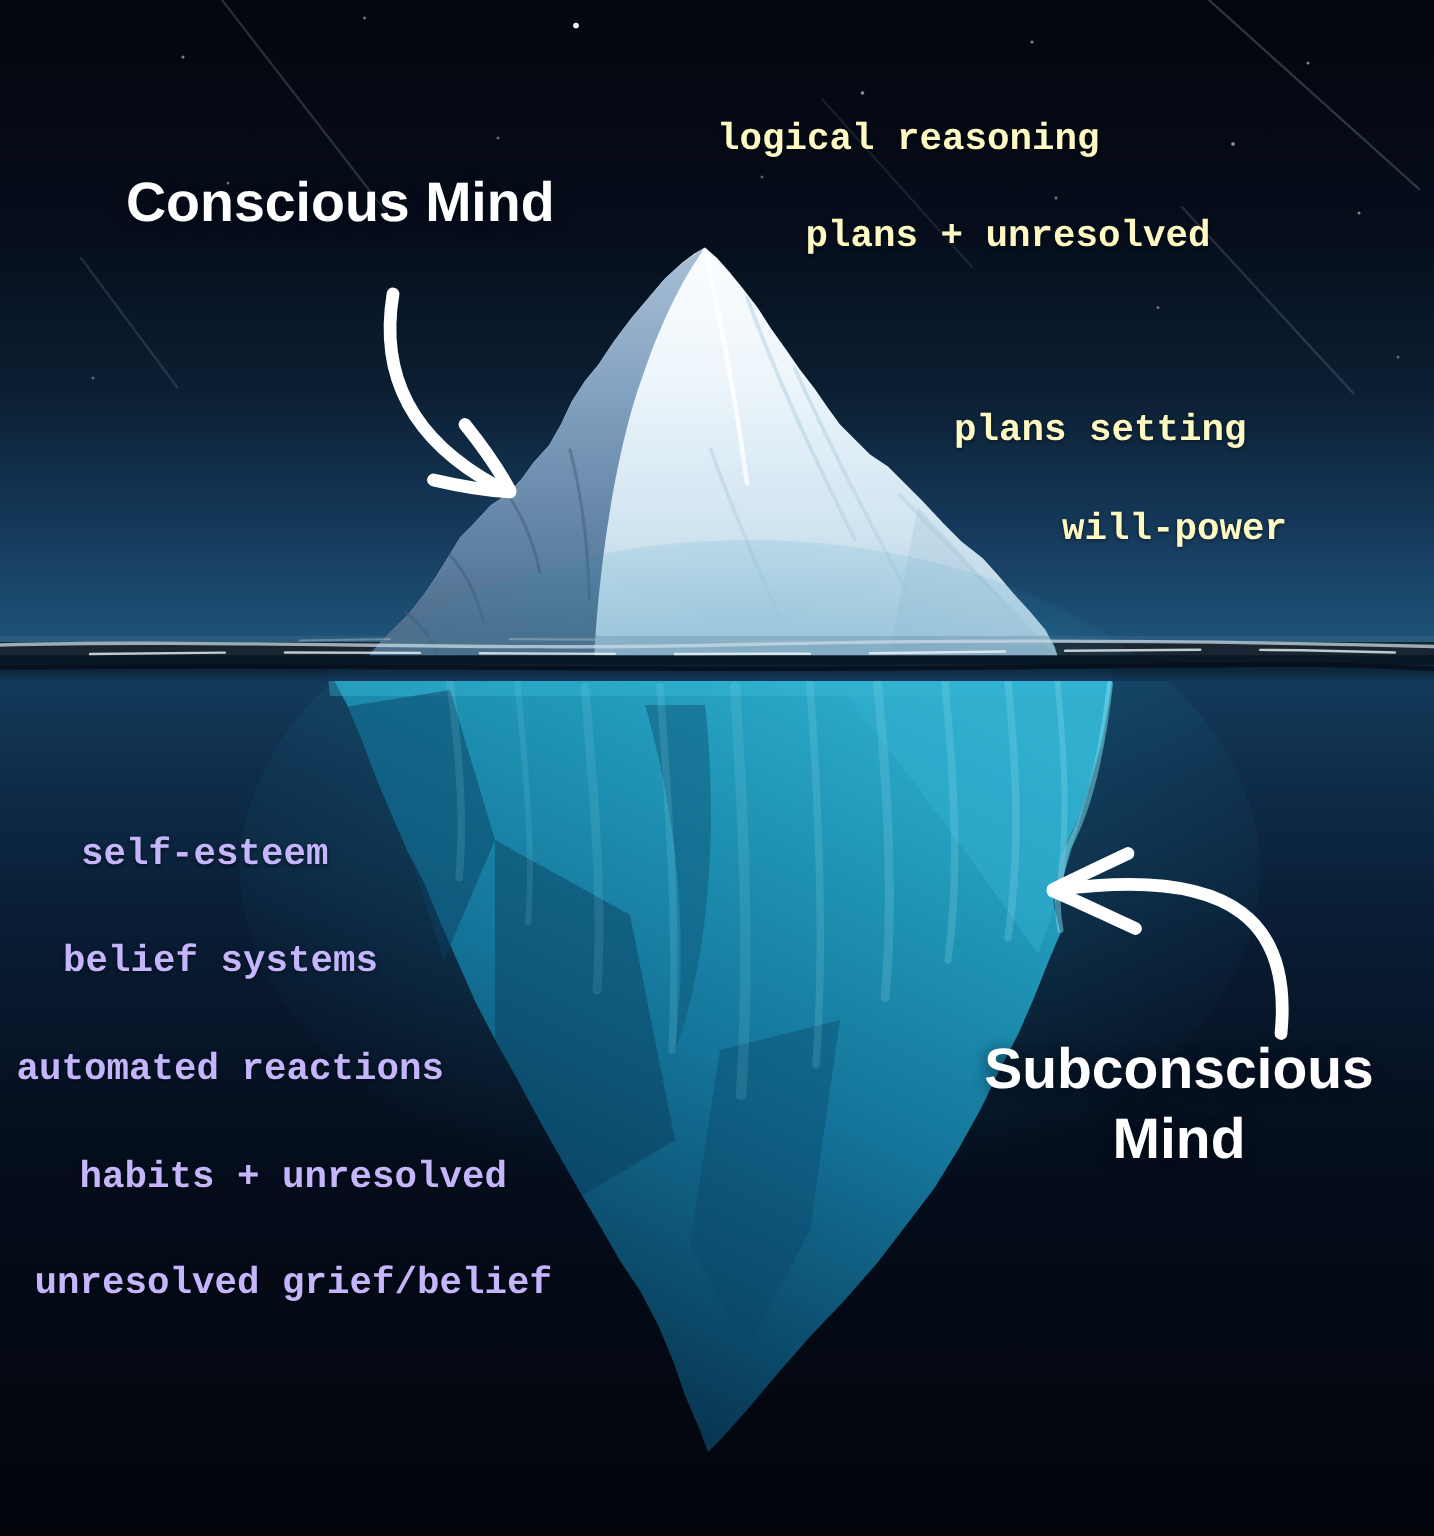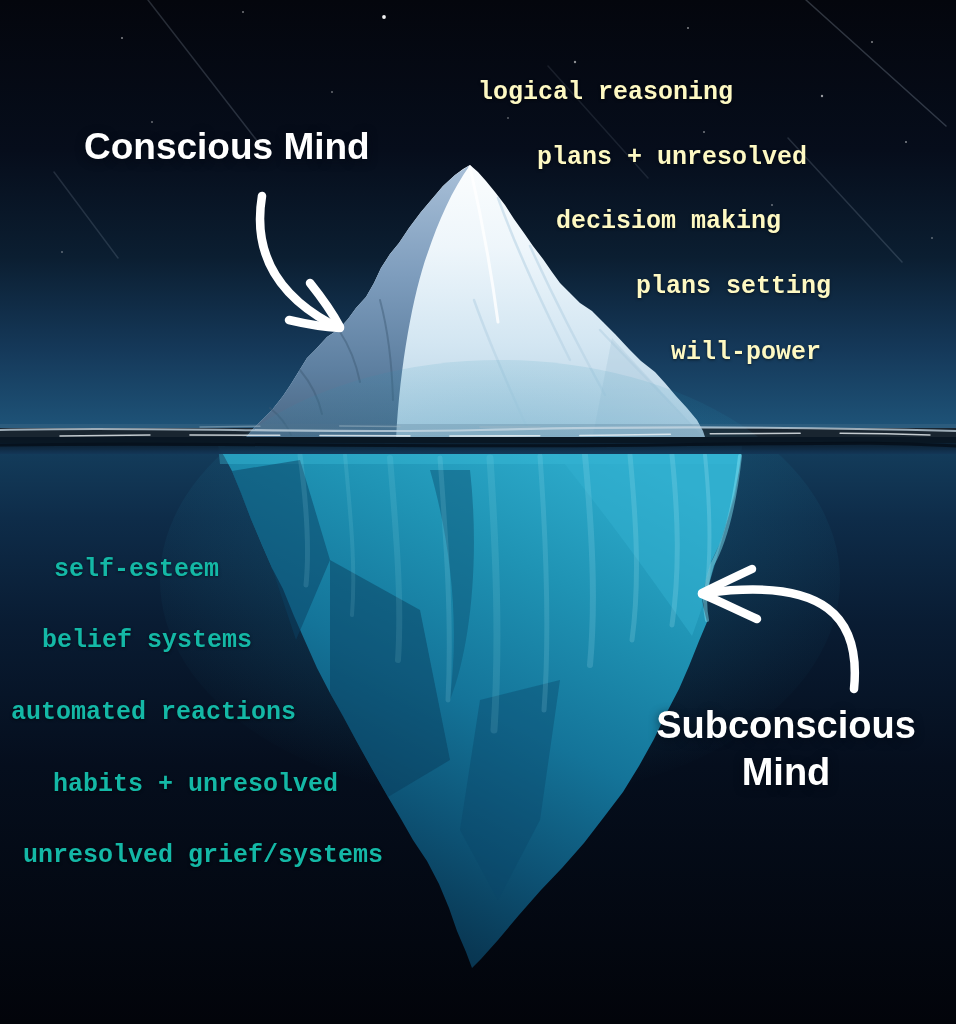--- a/index.html
+++ b/index.html
@@ -9,26 +9,26 @@
     font-family:"Liberation Sans", sans-serif;
   }
   #scene{position:absolute;left:0;top:0;width:956px;height:1024px;display:block;}
   .tw{
     position:absolute;white-space:nowrap;
     font-family:"Liberation Mono","DejaVu Sans Mono",monospace;
     font-weight:700;font-size:25px;line-height:1;
     text-shadow:0 1px 3px rgba(0,0,0,.55);
   }
   .tw.conscious{color:#fef9c3;}
-  .tw.subconscious{color:#14b8a6;}
+  .tw.subconscious{color:#c4b5fd;}
   .headline{
     position:absolute;color:#ffffff;font-weight:700;
     font-family:"Liberation Sans", sans-serif;
     text-shadow:0 2px 10px rgba(3,8,18,.7);
-    line-height:1.15;white-space:nowrap;margin-top:12px;
+    line-height:1.15;white-space:nowrap;
   }
   #conscious-label{left:84px;top:114px;font-size:37px;}
   #subconscious-label{left:606px;top:690px;width:360px;font-size:38px;text-align:center;line-height:1.24;white-space:normal;}
 </style>
 </head>
 <body>
 
 <div id="canvas">
 
   <svg id="scene" viewBox="0 0 956 1024" aria-hidden="true">
@@ -183,23 +183,22 @@
 
   <div id="conscious-label" class="headline">Conscious Mind</div>
 
   <div id="subconscious-label" class="headline">
     <div>Subconscious</div>
     <div>Mind</div>
   </div>
 
   <div class="tw conscious" style="left:478px;top:80px">logical reasoning</div>
   <div class="tw conscious" style="left:537px;top:145px">plans + unresolved</div>
-  <div class="tw conscious" style="left:556px;top:209px">decisiom making</div>
   <div class="tw conscious" style="left:636px;top:274px">plans setting</div>
-  <div class="tw conscious" style="left:671px;top:340px">will-power</div>
+  <div class="tw conscious" style="left:708px;top:340px">will-power</div>
 
   <div class="tw subconscious" style="left:54px;top:557px">self-esteem</div>
   <div class="tw subconscious" style="left:42px;top:628px">belief systems</div>
   <div class="tw subconscious" style="left:11px;top:700px">automated reactions</div>
   <div class="tw subconscious" style="left:53px;top:772px">habits + unresolved</div>
-  <div class="tw subconscious" style="left:23px;top:843px">unresolved grief/systems</div>
+  <div class="tw subconscious" style="left:23px;top:843px">unresolved grief/belief</div>
 
 </div>
 
 </body></html>

